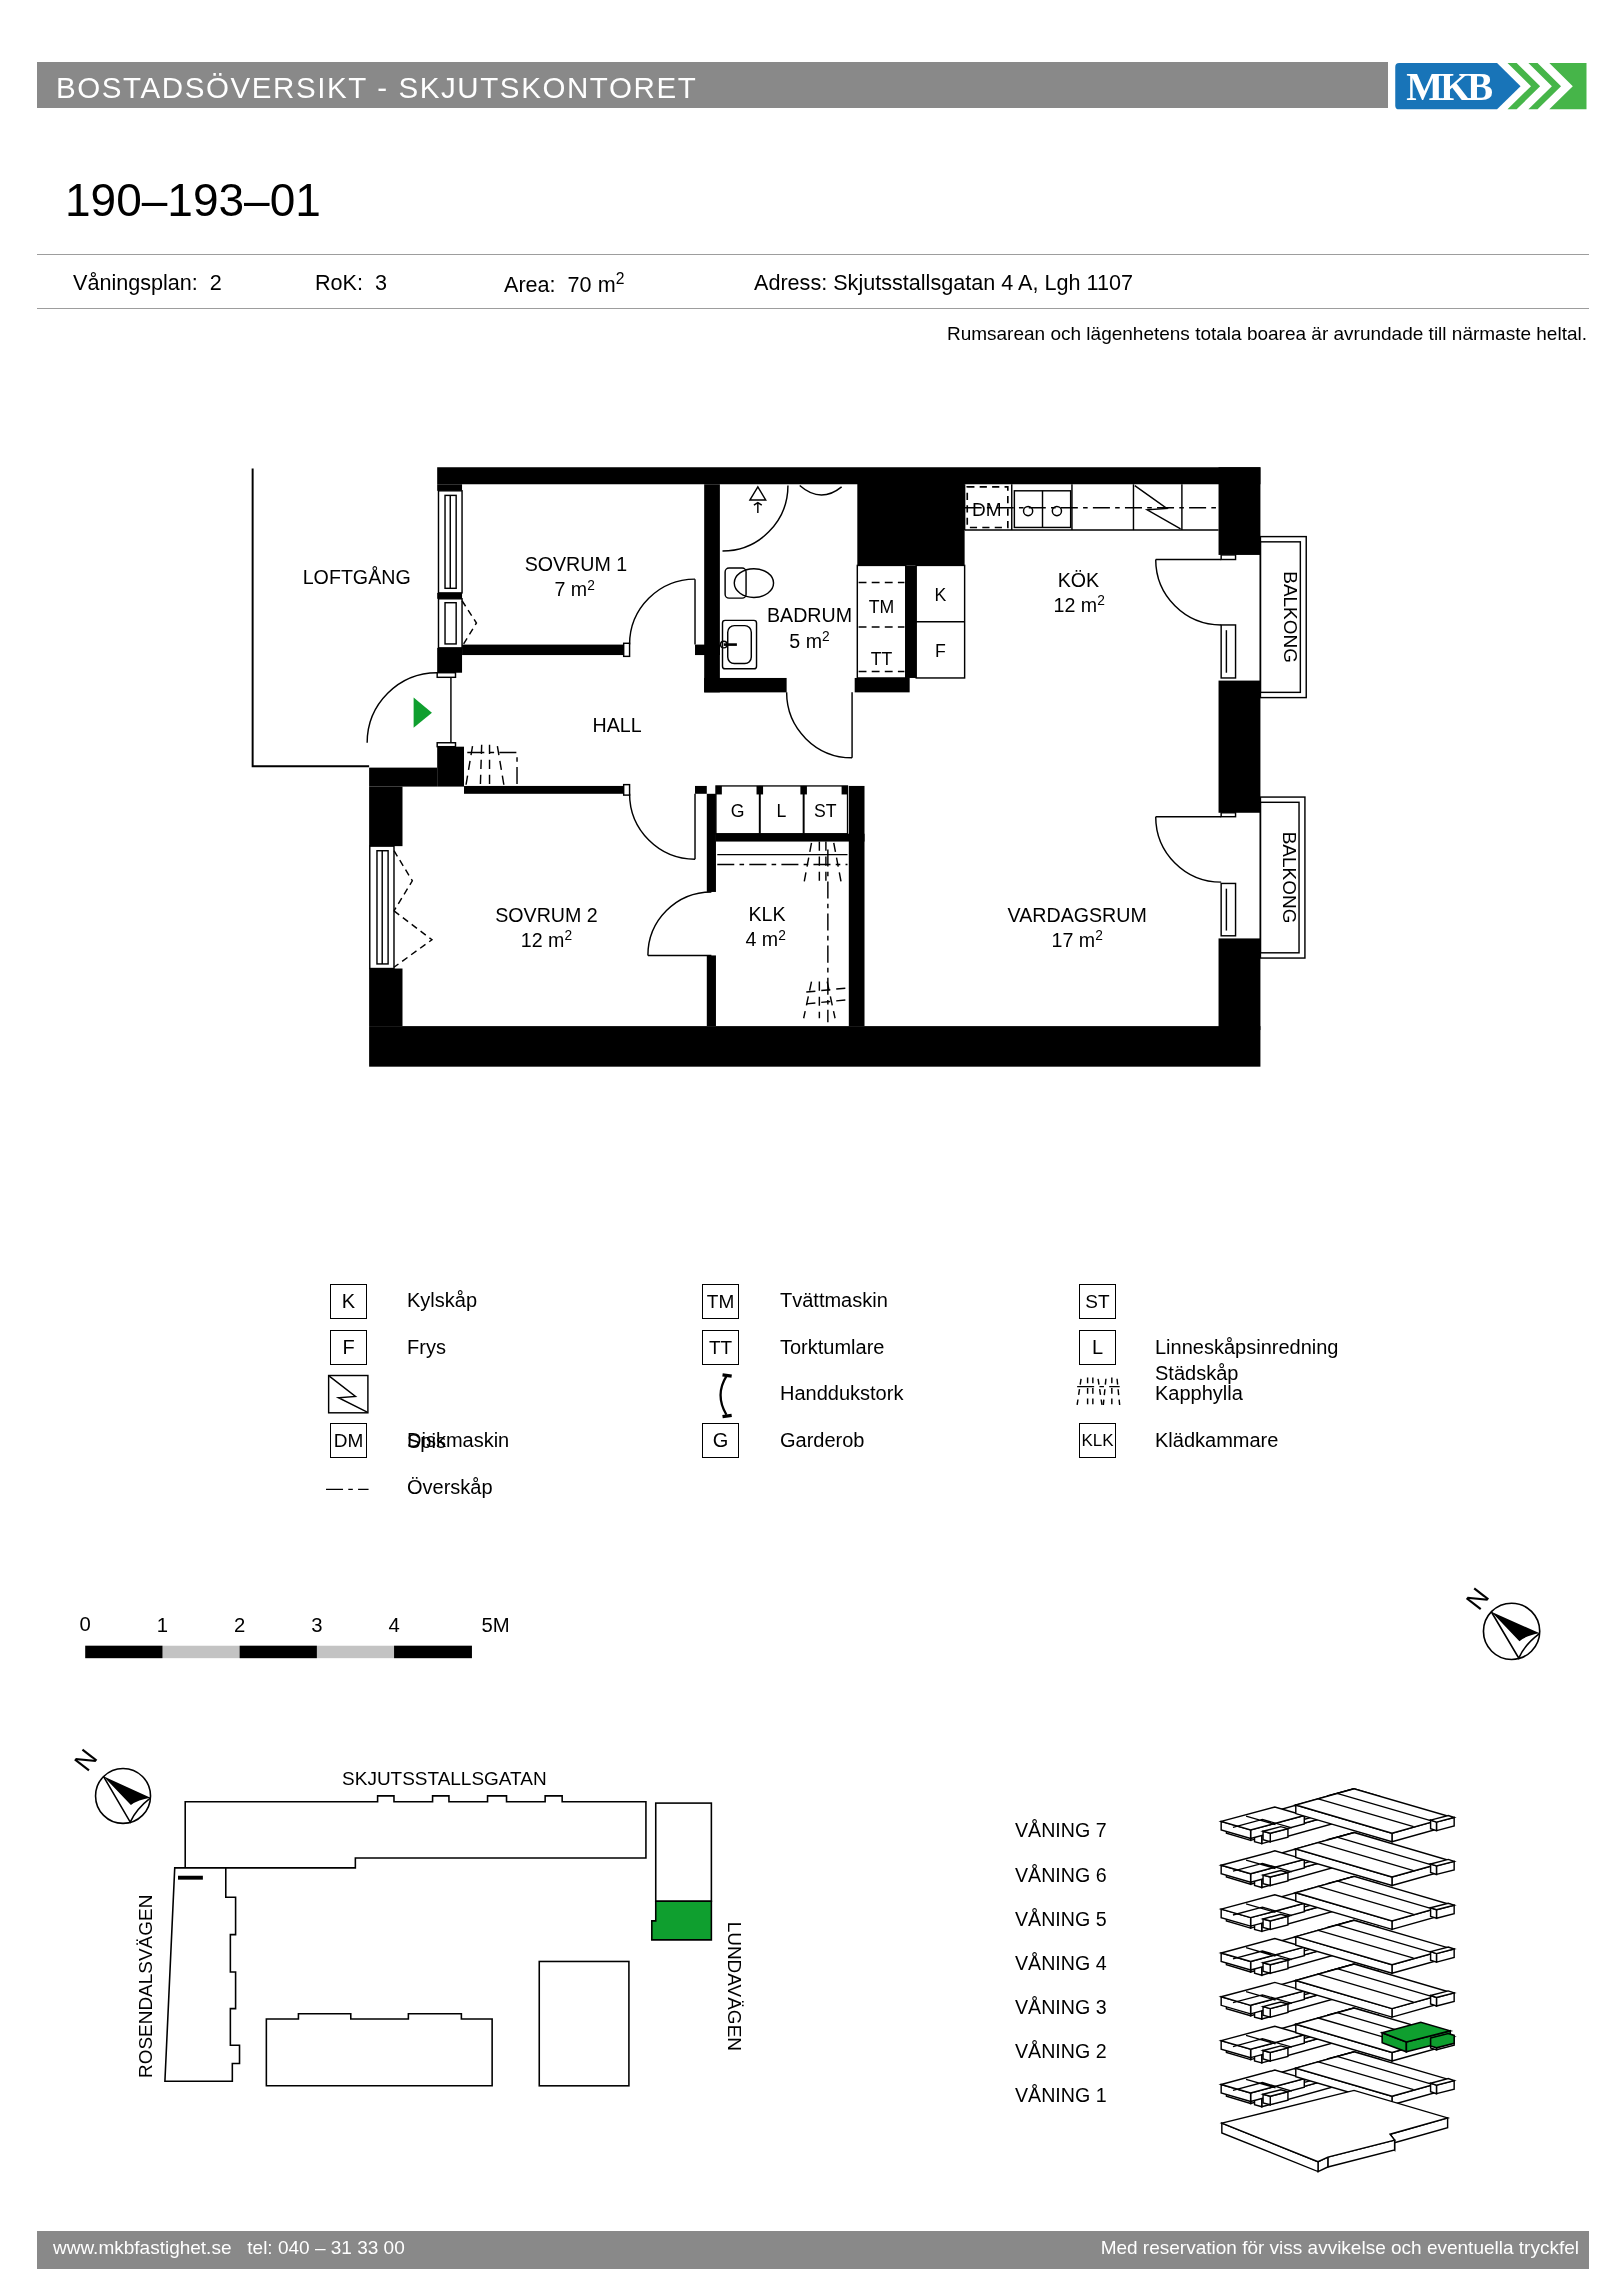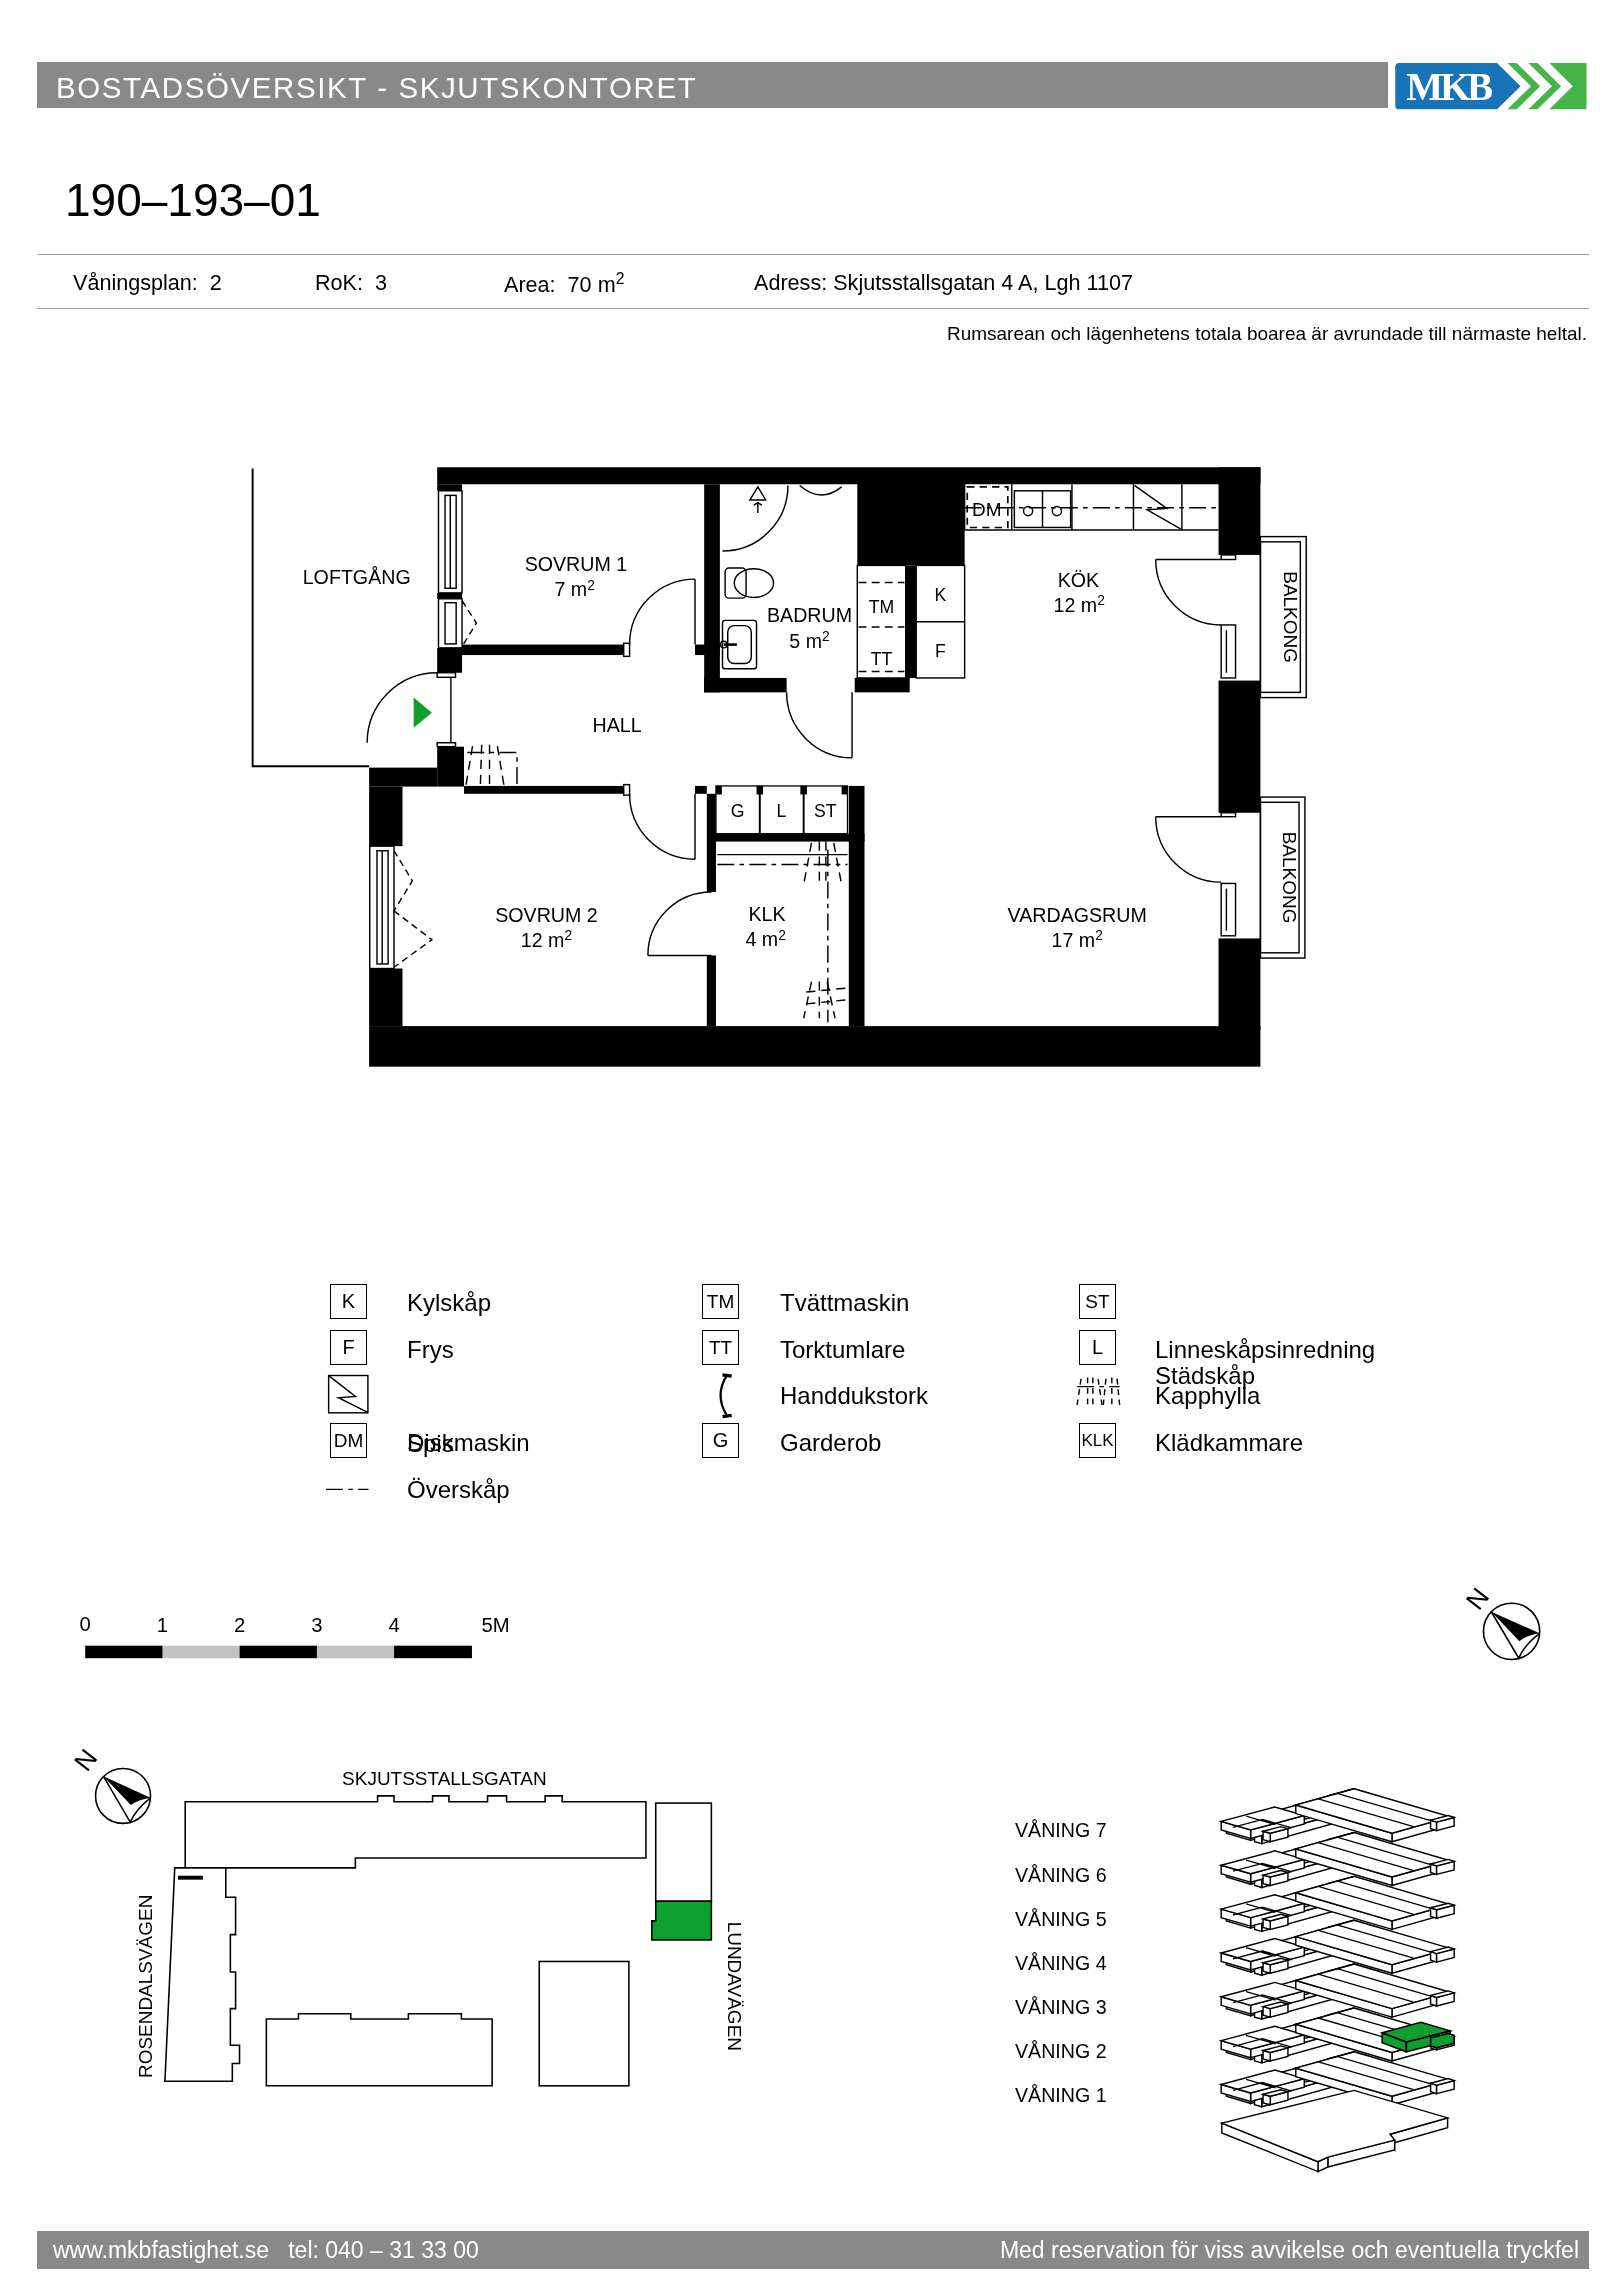--- a/index.html
+++ b/index.html
@@ -4,24 +4,24 @@
 <style>
 html,body{margin:0;padding:0;background:#fff;}
 body{width:1623px;height:2295px;position:relative;font-family:"Liberation Sans",sans-serif;color:#000;overflow:hidden;}
 .abs{position:absolute;}
 .hdr{left:37px;top:62px;width:1351px;height:46px;background:#898989;}
 .hdrtxt{left:56px;top:71px;font-size:29.5px;letter-spacing:1.6px;color:#fff;}
 .title{left:65px;top:173px;font-size:46px;letter-spacing:0px;}
 .hl{left:37px;width:1552px;height:0;border-top:1.3px solid #9d9d9d;}
 .info{top:270px;font-size:21.6px;}
 .note{top:323px;right:36px;font-size:19px;text-align:right;}
-.leg{font-size:24px;}
+.leg{font-size:20px;}
 .legbox{border:1.3px solid #000;width:35px;height:33px;text-align:center;font-size:20px;line-height:33px;}
 .ftr{left:37px;top:2231px;width:1552px;height:38px;background:#898989;}
-.ftxt{top:2237px;font-size:23px;color:#fff;}
+.ftxt{top:2237px;font-size:19px;color:#fff;}
 </style>
 </head>
 <body>
 
 <div class="abs hdr"></div>
 <div class="abs hdrtxt">BOSTADSÖVERSIKT - SKJUTSKONTORET</div>
 
 <svg class="abs" style="left:1395px;top:63px;" width="195" height="47" viewBox="0 0 298 72">
 <path d="M6,0 L156,0 L192,35.5 L156,71 L6,71 Q0,71 0,65 L0,6 Q0,0 6,0 Z" fill="#1874b8"></path>
 <text x="17" y="56" font-family="Liberation Serif,serif" font-size="60" font-weight="bold" fill="#ffffff" textLength="133">MKB</text>

